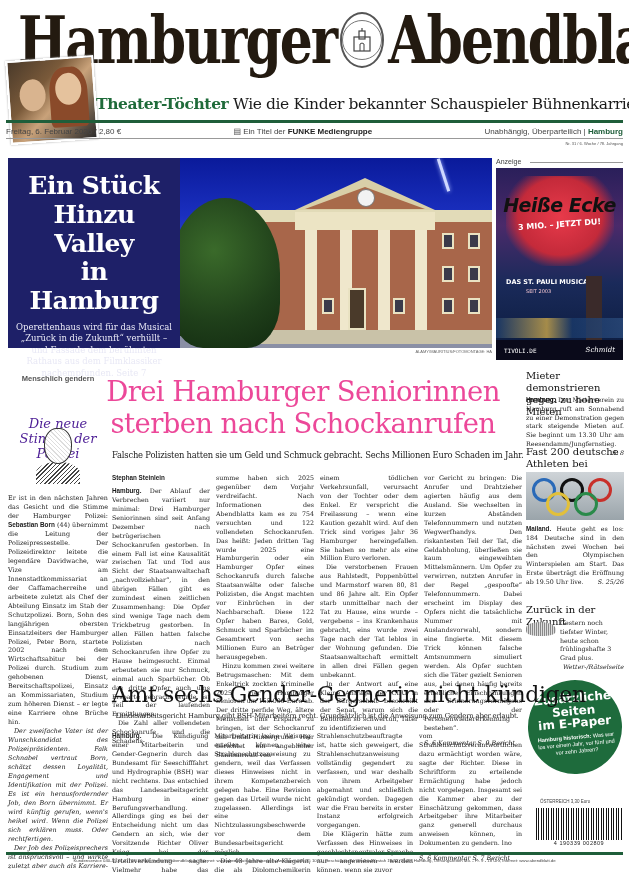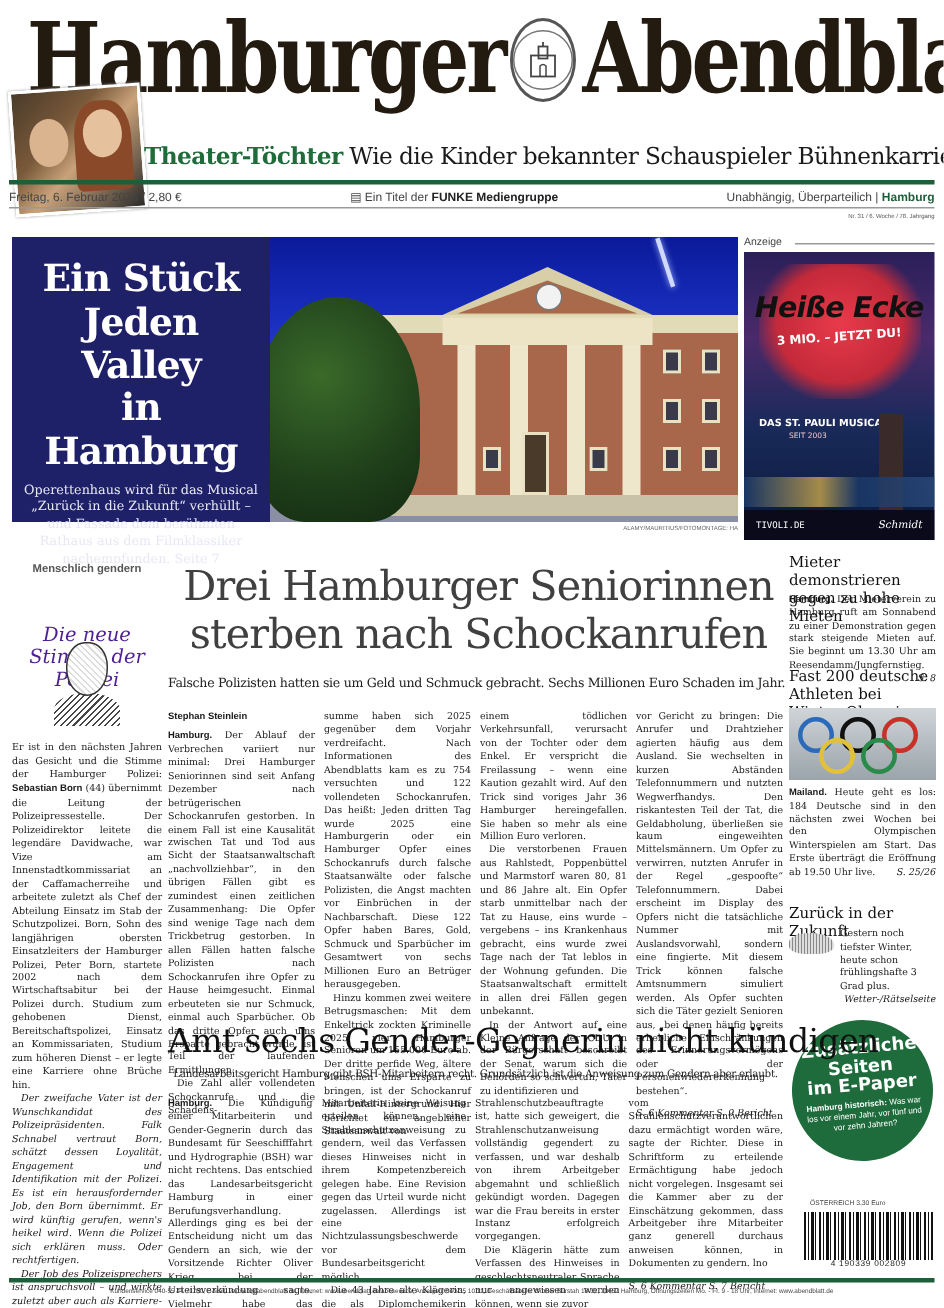--- a/index.html
+++ b/index.html
@@ -60,21 +60,21 @@
   .portrait-head { left: 8px; top: 388px; width: 100px; font-style: italic; font-size: 13px; line-height: 1.15; text-align: center; color: #4c1d95; margin-top: 29px; }
   .portrait { left: 36px; top: 428px; width: 44px; height: 56px; }
   .portrait .head { position:absolute; left:8px; top:0; width:28px; height:36px; border-radius:45% 45% 50% 50%; border:1.5px solid #333; background: repeating-linear-gradient(45deg,#fff 0 2px,#ddd 2px 3px); }
   .portrait .body { position:absolute; left:0; top:34px; width:44px; height:22px; border-radius:50% 50% 0 0; background: repeating-linear-gradient(135deg,#444 0 1px,#fff 1px 3px); }
   .left-body { left: 8px; top: 494px; width: 100px; font-size: 6.4px; line-height: 1.4; text-align: justify; hyphens: auto; }
   .left-body p { text-indent: 0; }
   .left-body p + p { text-indent: 6px; font-style: italic; }
   .left-body .name { font-family: "Liberation Sans", sans-serif; font-weight: bold; }
 
   
-  .main-head { left: 116px; top: 376px; width: 406px; font-size: 27.5px; line-height: 1.16; text-align: center; letter-spacing: -0.6px; color: #404040; }
+  .main-head { left: 100px; top: 376px; width: 406px; font-size: 27.5px; line-height: 1.16; text-align: center; letter-spacing: -0.6px; color: #ec4899; }
   .main-sub { left: 112px; top: 450px; width: 406px; font-size: 8.4px; text-align: center; color: #222; white-space: nowrap; letter-spacing: -0.2px; }
   .cols { left: 112px; top: 474px; width: 410px; display: grid; grid-template-columns: repeat(4, 1fr); column-gap: 6px; font-size: 6.3px; line-height: 1.42; text-align: justify; }
   .cols .author { font-family: "Liberation Sans", sans-serif; font-weight: bold; font-size: 6.3px; margin-bottom: 4px; }
   .cols .place { font-family: "Liberation Sans", sans-serif; font-weight: bold; }
   .cols .ref { font-style: italic; margin-top: 6px; }
   .cols p + p { text-indent: 6px; }
 
   
   .r-head { left: 526px; width: 98px; font-size: 10px; line-height: 1.2; color: #111; }
   .r-body { left: 526px; width: 98px; font-size: 6.3px; line-height: 1.4; text-align: justify; }
@@ -142,21 +142,21 @@
     <span>Unabhängig, Überparteilich |</span>
     <b>Hamburg</b>
   </span>
 </div>
 <div class="abs gray-rule"></div>
 <div class="abs issue-no">Nr. 31 / 6. Woche / 78. Jahrgang</div>
 
 <div class="abs hero-box">
   <div class="hero-title">
     <div>Ein Stück</div>
-    <div>Jeden Valley</div>
+    <div>Hinzu Valley</div>
     <div>in Hamburg</div>
   </div>
   <div class="hero-text">Operettenhaus wird für das Musical „Zurück in die Zukunft“ verhüllt – und Fassade dem berühmten Rathaus aus dem Filmklassiker nachempfunden.  Seite 7</div>
 </div>
 <div class="abs hero-photo">
   <div class="bolt"></div>
   <div class="bldg-wall"></div>
   <div class="bldg-cornice"></div>
   <div class="bldg-entab"></div>
   <div class="bldg-roof"></div>

